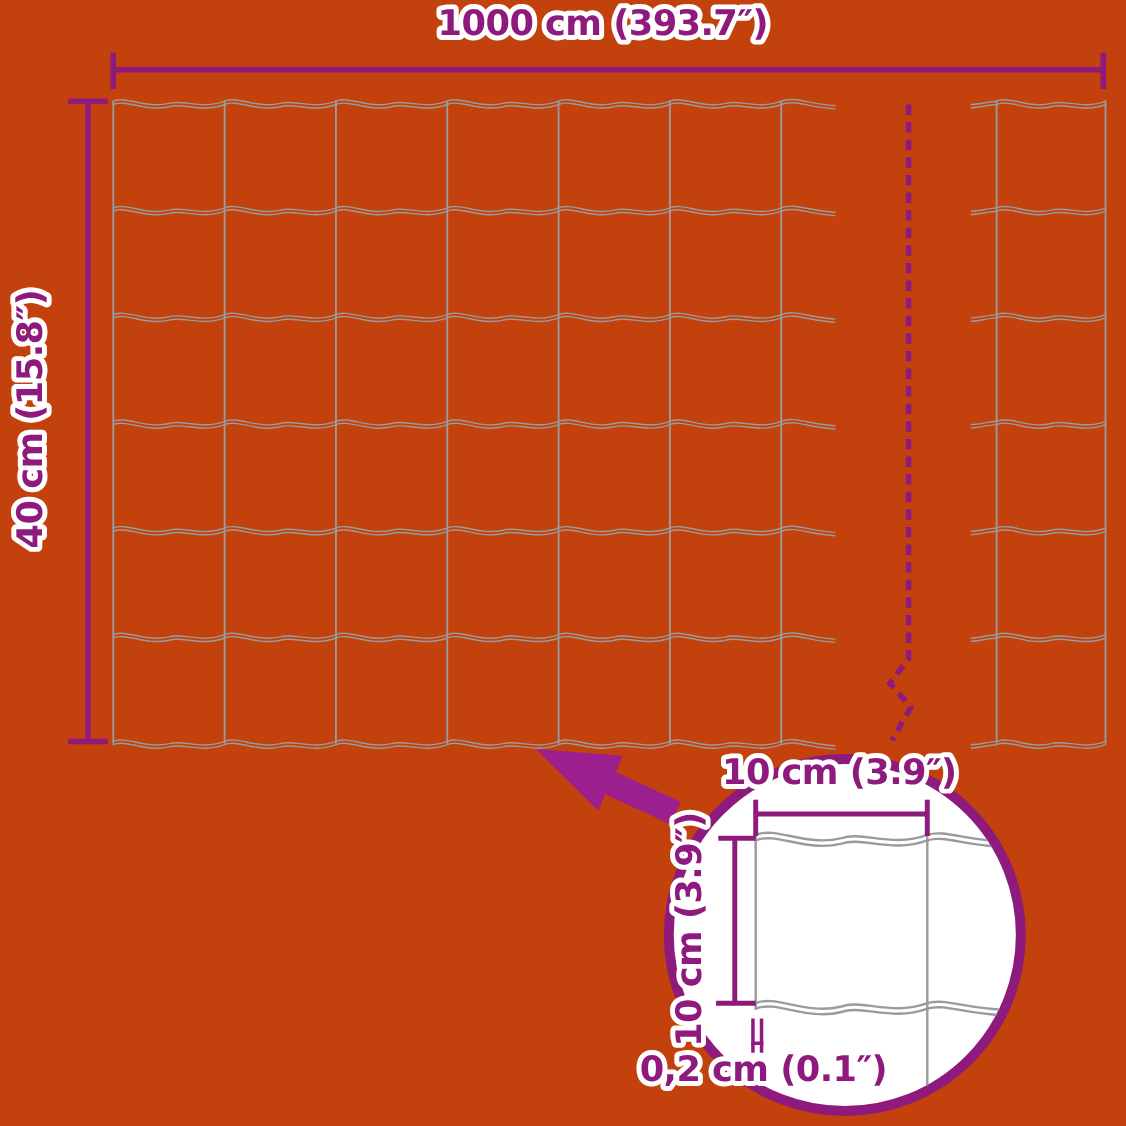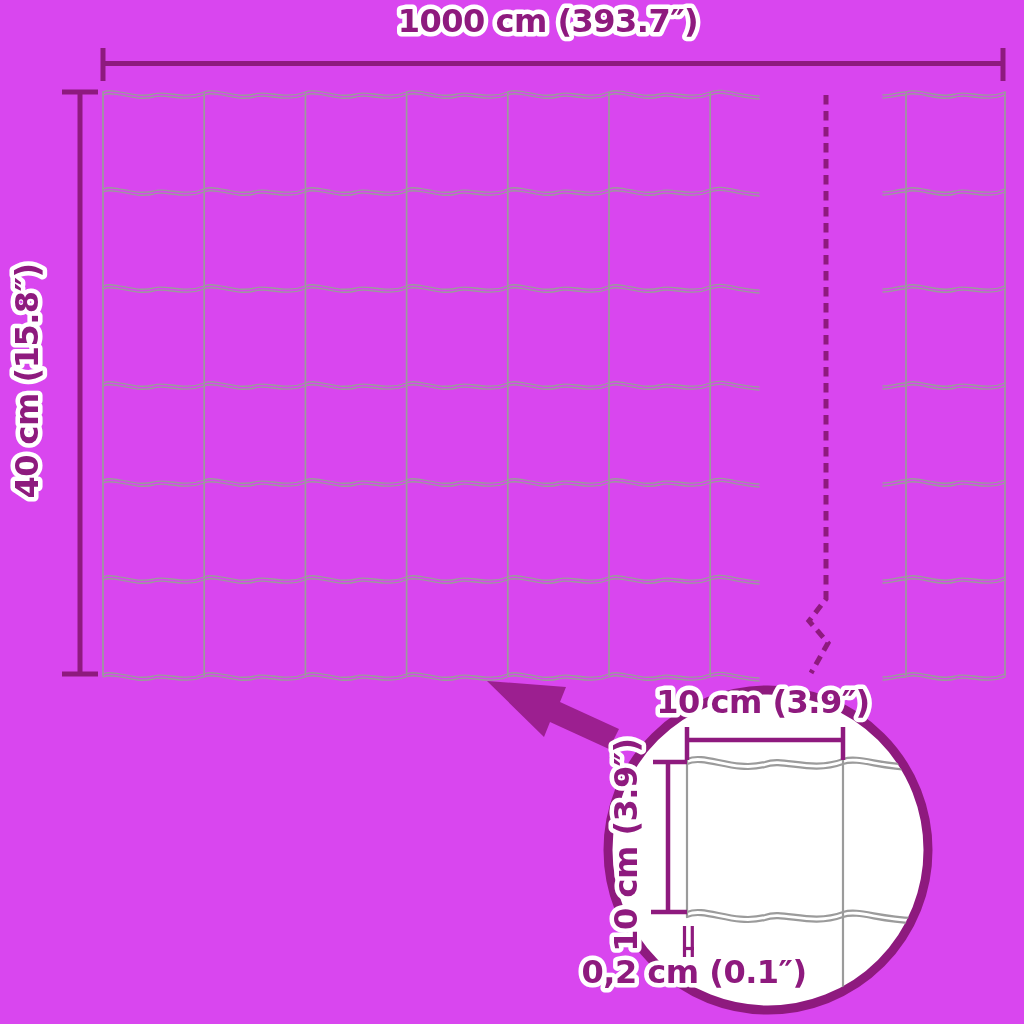--- a/index.html
+++ b/index.html
@@ -1,16 +1,16 @@
 <!DOCTYPE html>
 <html><head>
 <meta charset="utf-8">
 <style>
   html,body{margin:0;padding:0;background:#fff;}
-  .stage{position:relative;width:1024px;height:1024px;background:#d946ef;overflow:hidden;
+  .stage{position:relative;width:1024px;height:1024px;background:#c2410c;overflow:hidden;
          font-family:"DejaVu Sans",sans-serif;}
   svg{display:block;width:1024px;height:1024px;}
   .dim-label{
     font-family:"DejaVu Sans",sans-serif;
     font-weight:bold;
     font-size:32px;
     letter-spacing:-0.5px;
     text-anchor:middle;
     dominant-baseline:central;
     paint-order:stroke;

